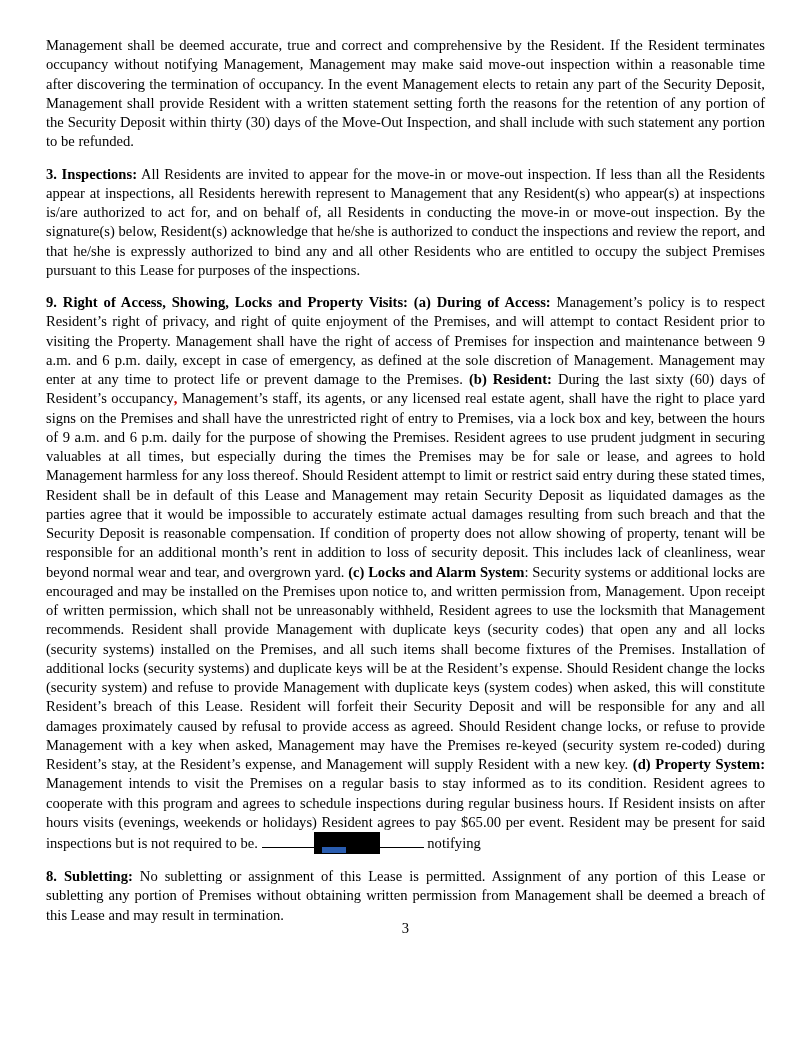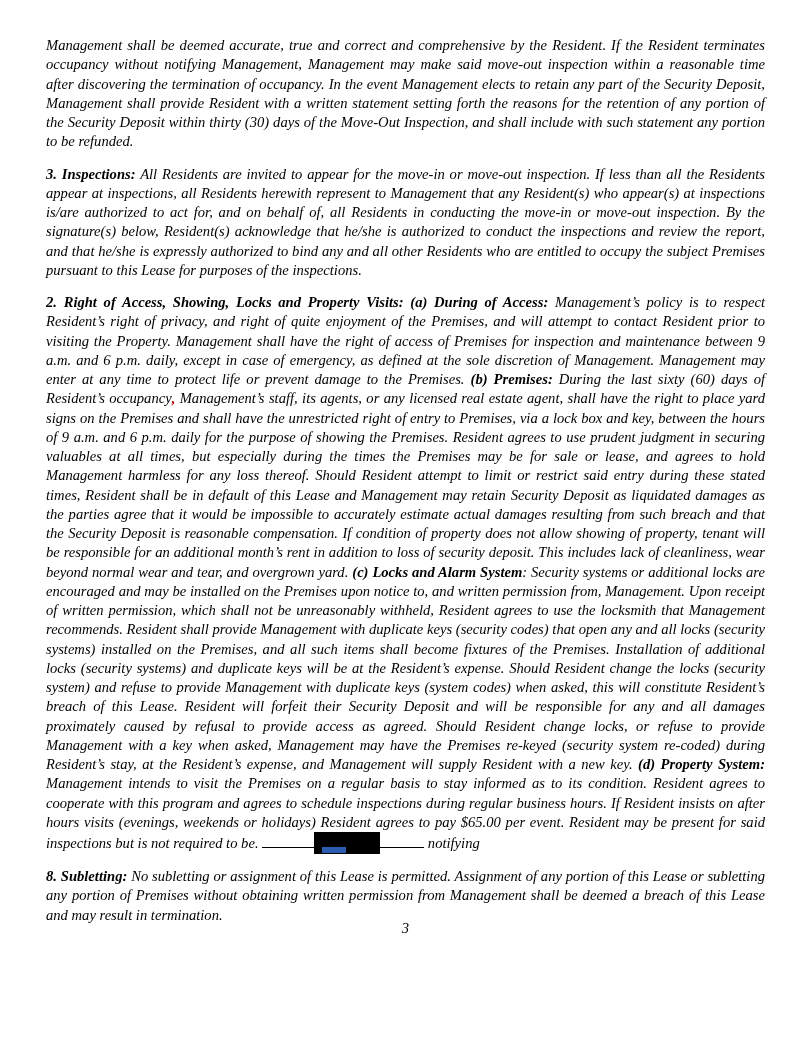--- a/index.html
+++ b/index.html
@@ -13,21 +13,20 @@
     font-family: "Liberation Serif", "DejaVu Serif", serif;
     color: #000000;
   }
   .page {
     position: relative;
     width: 811px;
     height: 1009px;
     box-sizing: border-box;
     padding: 36px 46px 0 46px;
     background: #ffffff;
-    font-style: italic;
   }
   .para {
     font-size: 14.6px;
     line-height: 1.32;
     text-align: justify;
     margin: 0 0 13px 0;
     hyphens: none;
   }
   .para b, .bold {
     font-weight: bold;
@@ -80,24 +79,24 @@
   <p class="para">
     <span>Management shall be deemed accurate, true and correct and comprehensive by the Resident. If the Resident terminates occupancy without notifying Management, Management may make said move-out inspection within a reasonable time after discovering the termination of occupancy. In the event Management elects to retain any part of the Security Deposit, Management shall provide Resident with a written statement setting forth the reasons for the retention of any portion of the Security Deposit within thirty (30) days of the Move-Out Inspection, and shall include with such statement any portion to be refunded.</span>
   </p>
 
   <p class="para">
     <b>3. Inspections:</b>
     <span>All Residents are invited to appear for the move-in or move-out inspection. If less than all the Residents appear at inspections, all Residents herewith represent to Management that any Resident(s) who appear(s) at inspections is/are authorized to act for, and on behalf of, all Residents in conducting the move-in or move-out inspection. By the signature(s) below, Resident(s) acknowledge that he/she is authorized to conduct the inspections and review the report, and that he/she is expressly authorized to bind any and all other Residents who are entitled to occupy the subject Premises pursuant to this Lease for purposes of the inspections.</span>
   </p>
 
   <p class="para">
-    <b>2. Right of Access, Showing, Locks and Property Visits:</b>
+    <b>9. Right of Access, Showing, Locks and Property Visits:</b>
     <b>(a) During of Access:</b>
     <span>Management’s policy is to respect Resident’s right of privacy, and right of quite enjoyment of the Premises, and will attempt to contact Resident prior to visiting the Property. Management shall have the right of access of Premises for inspection and maintenance between 9 a.m. and 6 p.m. daily, except in case of emergency, as defined at the sole discretion of Management. Management may enter at any time to protect life or prevent damage to the Premises.</span>
-    <b>(b) Premises:</b>
+    <b>(b) Resident:</b>
     <span>During the last sixty (60) days of Resident’s occupancy</span><span class="comma-red">,</span>
     <span>Management’s staff, its agents, or any licensed real estate agent, shall have the right to place yard signs on the Premises and shall have the unrestricted right of entry to Premises, via a lock box and key, between the hours of 9 a.m. and 6 p.m. daily for the purpose of showing the Premises. Resident agrees to use prudent judgment in securing valuables at all times, but especially during the times the Premises may be for sale or lease, and agrees to hold Management harmless for any loss thereof. Should Resident attempt to limit or restrict said entry during these stated times, Resident shall be in default of this Lease and Management may retain Security Deposit as liquidated damages as the parties agree that it would be impossible to accurately estimate actual damages resulting from such breach and that the Security Deposit is reasonable compensation. If condition of property does not allow showing of property, tenant will be responsible for an additional month’s rent in addition to loss of security deposit. This includes lack of cleanliness, wear beyond normal wear and tear, and overgrown yard.</span>
     <b>(c) Locks and Alarm System</b><span>:   Security systems or additional locks are encouraged and may be installed on the Premises upon notice to, and written permission from, Management. Upon receipt of written permission, which shall not be unreasonably withheld, Resident agrees to use the locksmith that Management recommends. Resident shall provide Management with duplicate keys (security codes) that open any and all locks (security systems) installed on the Premises, and all such items shall become fixtures of the Premises. Installation of additional locks (security systems) and duplicate keys will be at the Resident’s expense. Should Resident change the locks (security system) and refuse to provide Management with duplicate keys (system codes) when asked, this will constitute Resident’s breach of this Lease. Resident will forfeit their Security Deposit and will be responsible for any and all damages proximately caused by refusal to provide access as agreed. Should Resident change locks, or refuse to provide Management with a key when asked, Management may have the Premises re-keyed (security system re-coded) during Resident’s stay, at the Resident’s expense, and Management will supply Resident with a new key.</span>
     <b>(d) Property System:</b>
     <span>Management intends to visit the Premises on a regular basis to stay informed as to its condition. Resident agrees to cooperate with this program and agrees to schedule inspections during regular business hours. If Resident insists on after hours visits (evenings, weekends or holidays) Resident agrees to pay $65.00 per event.   Resident may be present for said inspections but is not required to be.</span>
     <span class="blank-line"></span><span class="redaction"><span class="sel"></span></span><span class="blank-line short"></span>
     <span>notifying</span>
   </p>
 
   <p class="para">

